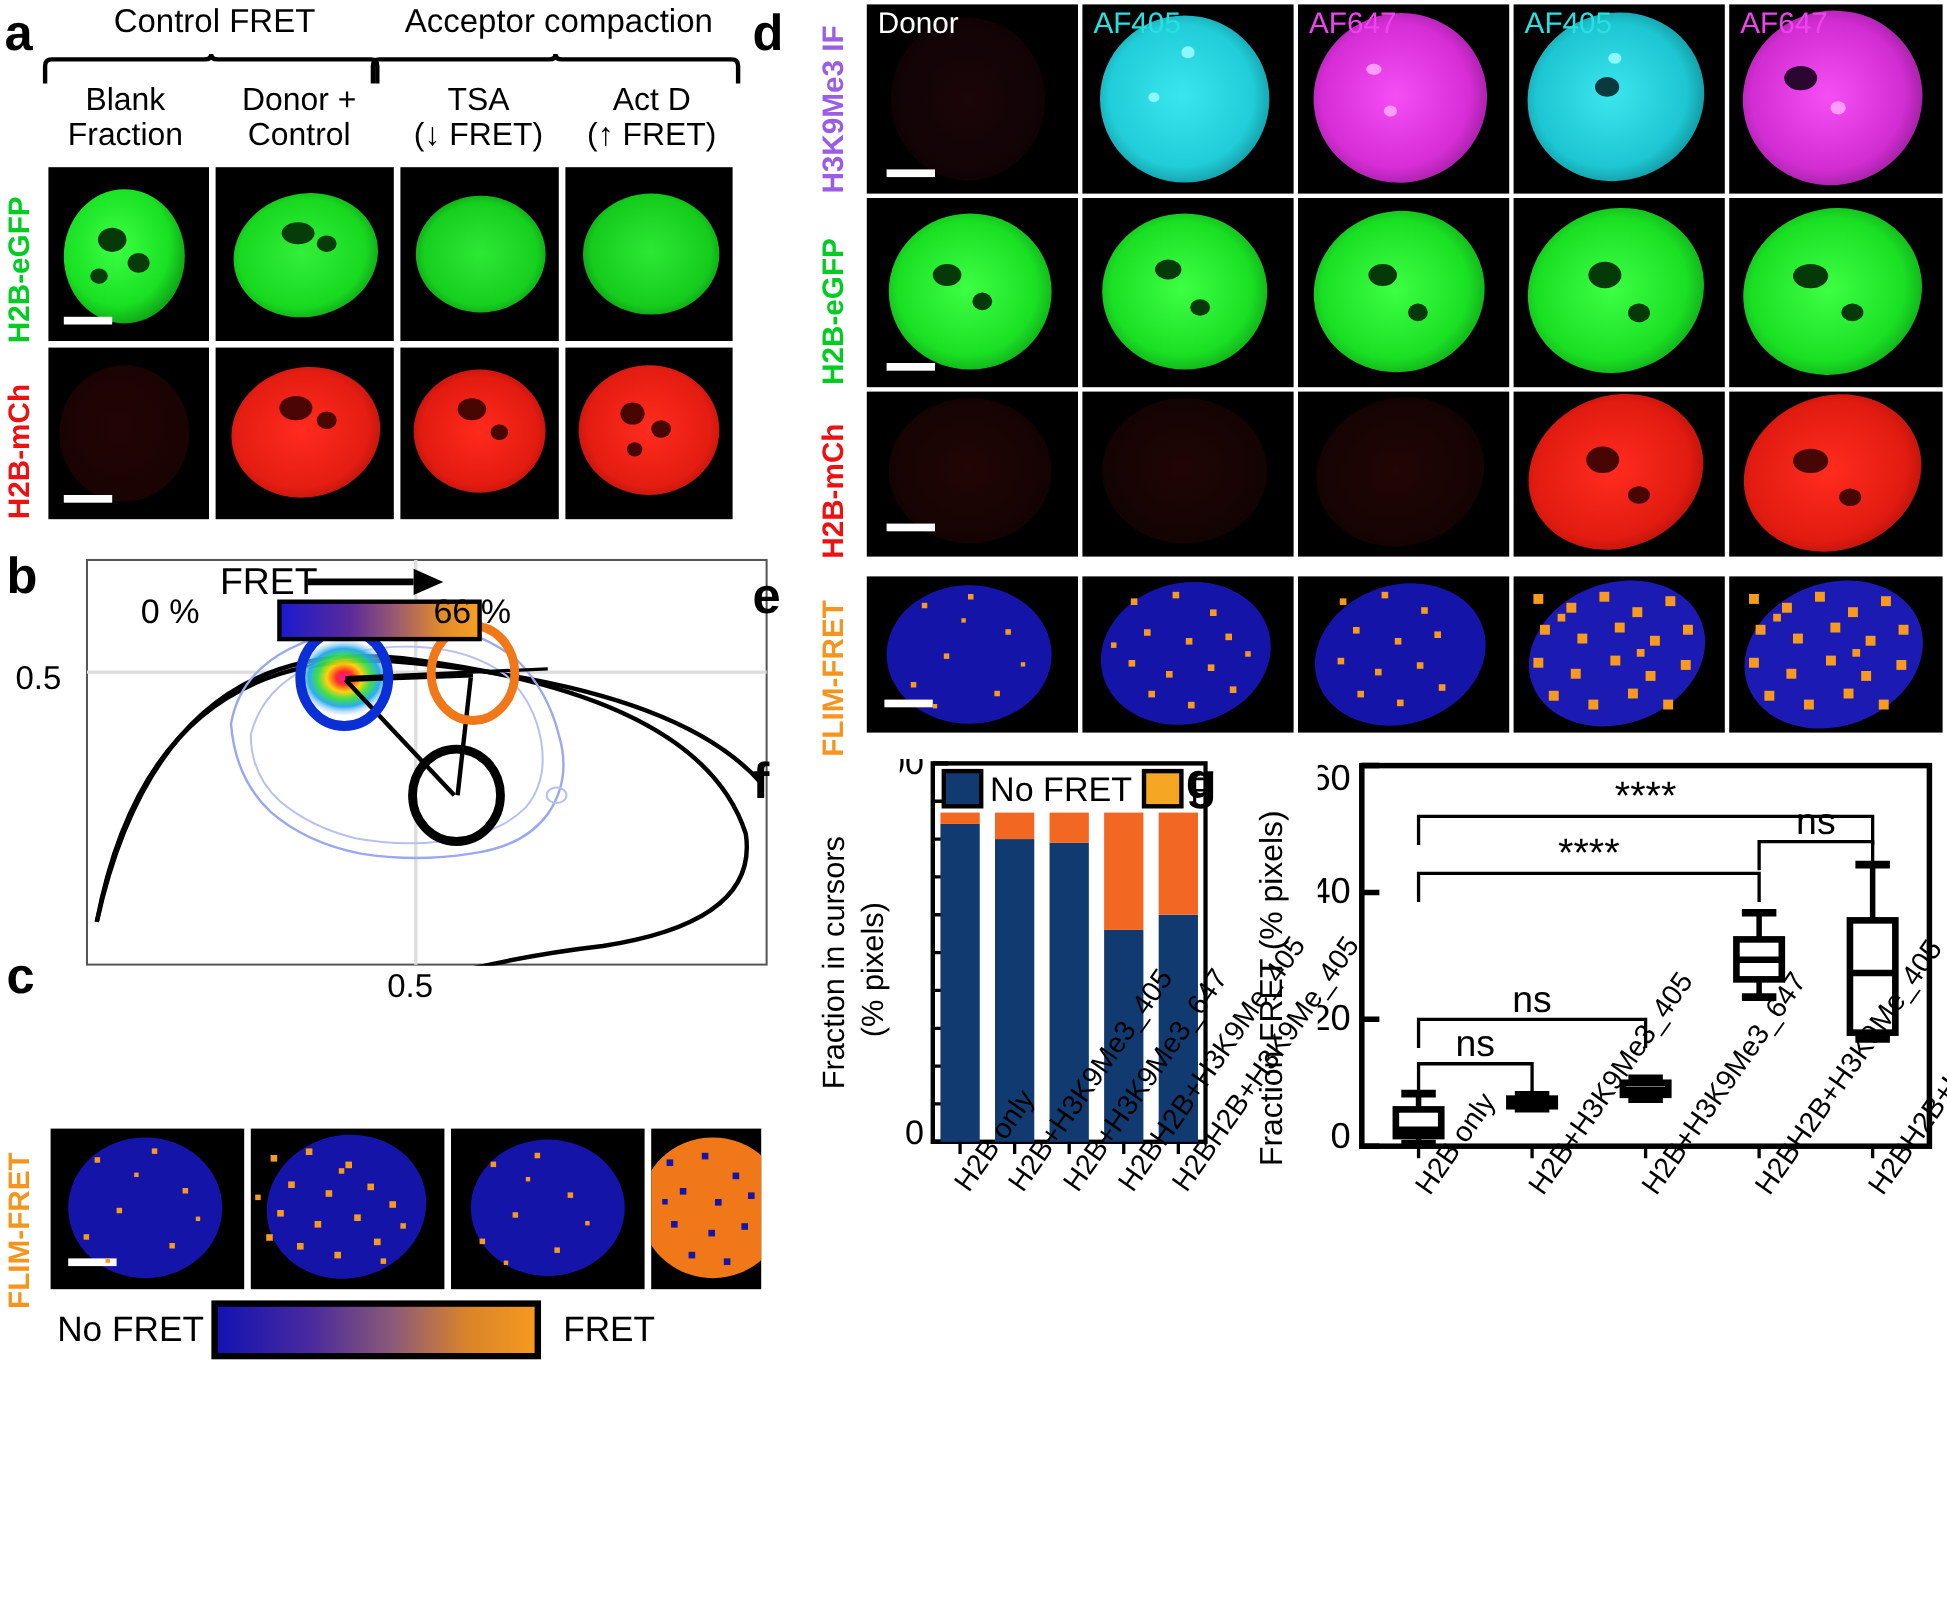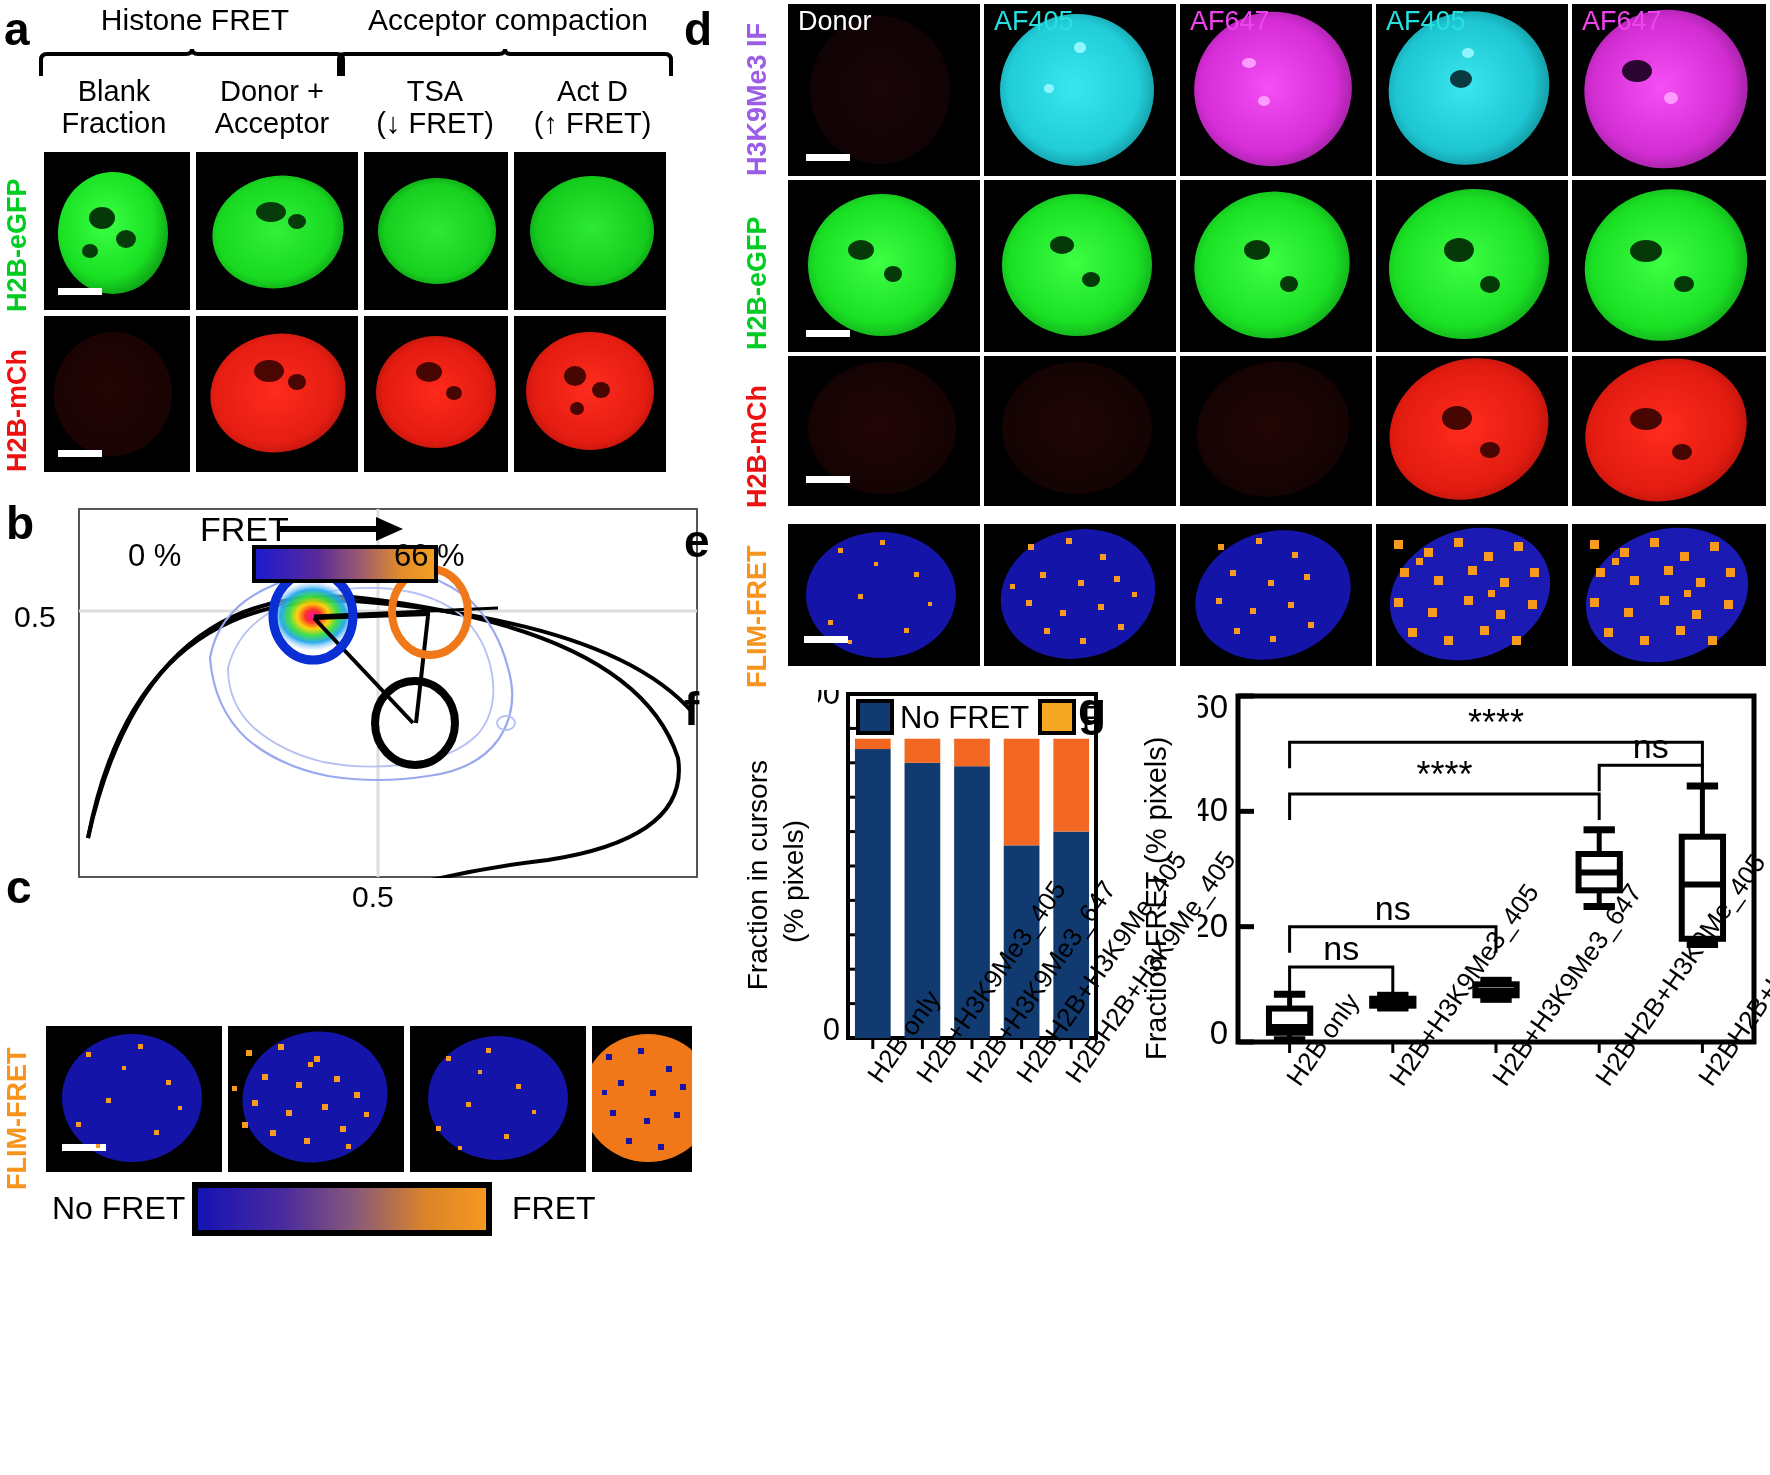--- a/index.html
+++ b/index.html
@@ -14,37 +14,37 @@
   .scalebar{position:absolute;background:#fff;height:7px;}
   .chanlbl{position:absolute;font-size:27px;font-weight:normal;}
   svg{display:block;}
   .rotlbl{font-size:26px;white-space:nowrap;transform-origin:left top;}
 </style>
 </head>
 <body>
 
 <div class="abs panel-letter" style="left:4px;top:6px;">a</div>
 
-<div class="abs hdr" style="left:50px;top:4px;width:290px;">Histone FRET</div>
+<div class="abs hdr" style="left:50px;top:4px;width:290px;">Control FRET</div>
 <div class="abs hdr" style="left:338px;top:4px;width:340px;">Acceptor compaction</div>
 
 <svg class="abs" width="310" height="30" style="left:38px;top:48px;">
   <path d="M3,28 L3,12 Q3,6 9,6 L148,6 Q154,6 154,1 Q154,6 160,6 L299,6 Q305,6 305,12 L305,28" fill="none" stroke="#000" stroke-width="4"></path>
 </svg>
 <svg class="abs" width="340" height="30" style="left:336px;top:48px;">
   <path d="M3,28 L3,12 Q3,6 9,6 L163,6 Q169,6 169,1 Q169,6 175,6 L329,6 Q335,6 335,12 L335,28" fill="none" stroke="#000" stroke-width="4"></path>
 </svg>
 
 <div class="abs hdr2" style="left:38px;top:76px;width:152px;">
   <div>Blank</div>
   <div>Fraction</div>
 </div>
 <div class="abs hdr2" style="left:192px;top:76px;width:160px;">
   <div>Donor +</div>
-  <div>Acceptor</div>
+  <div>Control</div>
 </div>
 <div class="abs hdr2" style="left:360px;top:76px;width:150px;">
   <div>TSA</div>
   <div>(↓ FRET)</div>
 </div>
 <div class="abs hdr2" style="left:515px;top:76px;width:155px;">
   <div>Act D</div>
   <div>(↑ FRET)</div>
 </div>
 

